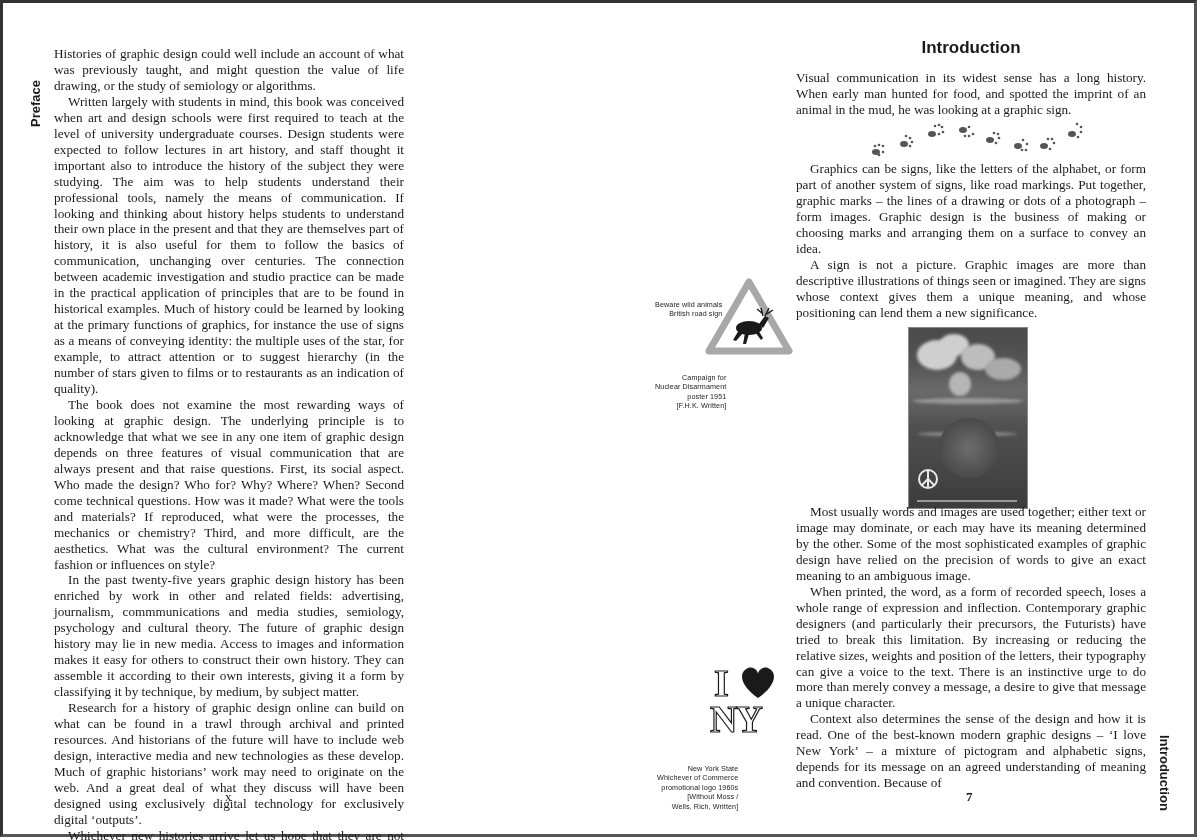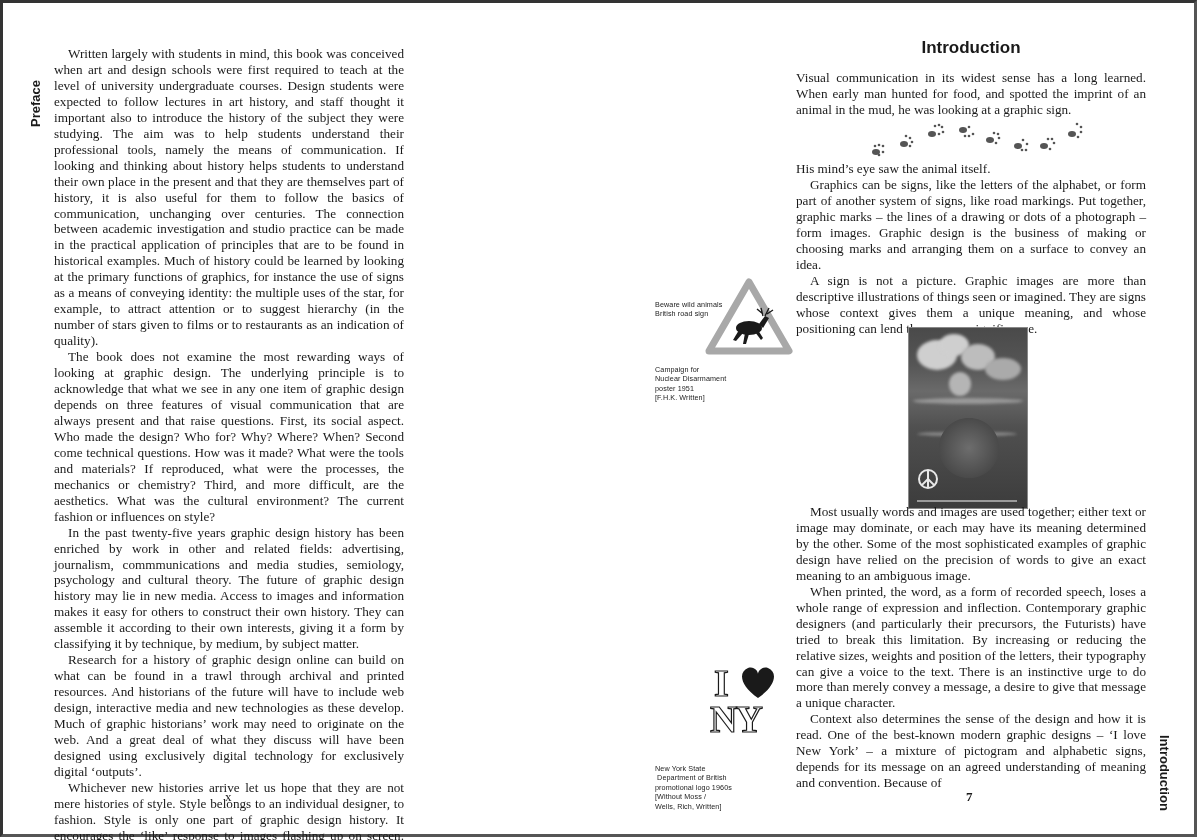--- a/index.html
+++ b/index.html
@@ -30,21 +30,21 @@
   }
   .side-tab.left { left:28px; top:80px; transform-origin:left top; transform:rotate(-90deg) translateX(-100%); }
   .side-tab.right { left:1172px; top:735px; transform-origin:left top; transform:rotate(90deg); }
   .chapter-title {
     position:absolute; left:796px; top:38px; width:350px; text-align:center;
     font-family:"Liberation Sans", "DejaVu Sans", sans-serif; font-weight:bold; font-size:17px;
   }
   .folio { position:absolute; font-size:13px; }
   .caption {
     position:absolute; font-family:"Liberation Sans", "DejaVu Sans", sans-serif;
-    font-size:7.2px; line-height:9.4px; color:#222; letter-spacing:0.1px;
+    font-size:7.2px; line-height:9.4px; color:#222; letter-spacing:0.1px;text-align:right;
   }
   .figure { position:absolute; }
   .poster {
     position:absolute; left:908px; top:327px; width:118px; height:180px;
     background:linear-gradient(180deg,#4a4a4a 0%,#555 20%,#6a6a6a 35%,#505050 55%,#3c3c3c 100%);
     border:1px solid #888; overflow:hidden;
   }
   .poster .cloud {
     position:absolute; border-radius:50%; background:#cfcfcf; filter:blur(1.5px);
   }
@@ -60,34 +60,35 @@
   }
 </style>
 </head>
 <body>
 
 <div class="frame"></div>
 
 <div>
   <div class="side-tab left">Preface</div>
   <div class="left-col body-text">
+    <p class="noindent">Histories of graphic design could well include an account of what was previously taught, and might question the value of life drawing, or the study of semiology or algorithms.</p>
     <p>Written largely with students in mind, this book was conceived when art and design schools were first required to teach at the level of univer­sity undergraduate courses. Design students were expected to follow lectures in art history, and staff thought it important also to introduce the history of the subject they were studying. The aim was to help students understand their professional tools, namely the means of communication. If looking and thinking about history helps students to understand their own place in the present and that they are themselves part of history, it is also useful for them to follow the basics of communication, unchang­ing over centuries. The connection between academic investigation and studio practice can be made in the practical application of principles that are to be found in historical examples. Much of history could be learned by looking at the primary functions of graphics, for instance the use of signs as a means of conveying identity: the multiple uses of the star, for example, to attract attention or to suggest hierarchy (in the number of stars given to films or to restaurants as an indication of quality).</p>
     <p>The book does not examine the most rewarding ways of looking at graphic design. The underlying principle is to acknowledge that what we see in any one item of graphic design depends on three features of visual communication that are always present and that raise questions. First, its social aspect. Who made the design? Who for? Why? Where? When? Second come technical questions. How was it made? What were the tools and materials? If reproduced, what were the processes, the mechan­ics or chemistry? Third, and more difficult, are the aesthetics. What was the cultural environment? The current fashion or influences on style?</p>
     <p>In the past twenty-five years graphic design history has been enriched by work in other and related fields: advertising, journalism, commmu­nications and media studies, semiology, psychology and cultural theory. The future of graphic design history may lie in new media. Access to images and information makes it easy for others to construct their own history. They can assemble it according to their own interests, giving it a form by classifying it by technique, by medium, by subject matter.</p>
     <p>Research for a history of graphic design online can build on what can be found in a trawl through archival and printed resources. And historians of the future will have to include web design, interactive media and new technologies as these develop. Much of graphic historians’ work may need to originate on the web. And a great deal of what they discuss will have been designed using exclusively digital technology for exclusively digital ‘outputs’.</p>
     <p>Whichever new histories arrive let us hope that they are not mere histories of style. Style belongs to an individual designer, to fashion. Style is only one part of graphic design history. It encourages the ‘like’ response to images flashing up on screen. Without context, with­out searching to place it in history, to view an image on the web is a moment’s entertainment; it remains without meaning. Works in the canon were designed for a purpose. They are not there to be copied, but to be studied and understood.</p>
   </div>
   <div class="folio" style="left:225px; top:789px;">x</div>
 </div>
 
 <div>
   <div class="chapter-title">Introduction</div>
 
   <div class="right-col-top body-text">
-    <p class="noindent">Visual communication in its widest sense has a long learned. When early man hunted for food, and spotted the imprint of an animal in the mud, he was looking at a graphic sign.</p>
+    <p class="noindent">Visual communication in its widest sense has a long history. When early man hunted for food, and spotted the imprint of an animal in the mud, he was looking at a graphic sign.</p>
   </div>
 
   <svg class="figure" style="left:865px; top:118px;" width="230" height="42" viewBox="0 0 230 42">
     <g fill="#555">
       <g transform="translate(8,30)">
           <ellipse cx="3" cy="4" rx="4" ry="3"></ellipse>
           <circle cx="2" cy="-2" r="1.3"></circle>
           <circle cx="6" cy="-3" r="1.3"></circle>
           <circle cx="10" cy="-2" r="1.3"></circle>
           <circle cx="10" cy="4" r="1.3"></circle>
@@ -140,42 +141,41 @@
           <ellipse cx="3" cy="4" rx="4" ry="3"></ellipse>
           <circle cx="8" cy="-6" r="1.3"></circle>
           <circle cx="12" cy="-3" r="1.3"></circle>
           <circle cx="12" cy="2" r="1.3"></circle>
           <circle cx="9" cy="7" r="1.3"></circle>
         </g>
     </g>
   </svg>
 
   <div class="right-col-mid body-text">
-    <p class="noindent">His mind’s eye saw the animal itself.</p>
     <p>Graphics can be signs, like the letters of the alphabet, or form part of another system of signs, like road markings. Put together, graphic marks – the lines of a drawing or dots of a photograph – form images. Graphic design is the business of making or choosing marks and arranging them on a surface to convey an idea.</p>
     <p>A sign is not a picture. Graphic images are more than descriptive illustrations of things seen or imagined. They are signs whose context gives them a unique meaning, and whose positioning can lend them a new significance.</p>
   </div>
 
   <svg class="figure" style="left:705px; top:278px;" width="88" height="78" viewBox="0 0 88 78">
     <path d="M44 4 L84 73 L4 73 Z" fill="#fff" stroke="#a8a8a8" stroke-width="7" stroke-linejoin="round"></path>
     <g fill="#1a1a1a">
       <ellipse cx="44" cy="50" rx="13" ry="7"></ellipse>
       <path d="M54 46 L60 38 L64 40 L58 50 Z"></path>
       <path d="M58 38 L56 30 M60 38 L64 30 M58 36 L52 31 M62 36 L68 32" stroke="#1a1a1a" stroke-width="1.4"></path>
       <path d="M34 52 L28 62 L31 63 L38 55 Z"></path>
       <path d="M40 55 L38 66 L41 66 L44 56 Z"></path>
       <path d="M50 54 L56 62 L58 60 L53 52 Z"></path>
     </g>
   </svg>
   <div class="caption" style="left:655px; top:300px;">
     <div>Beware wild animals</div>
     <div>British road sign</div>
   </div>
 
-  <div class="caption" style="left:655px; top:365px;">
+  <div class="caption" style="left:655px; top:373px;">
     <div>Campaign for</div>
     <div>Nuclear Disarmament</div>
     <div>poster 1951</div>
     <div>[F.H.K. Written]</div>
   </div>
 
   <div class="poster">
     <div class="cloud" style="left:8px; top:12px; width:40px; height:30px;"></div>
     <div class="cloud" style="left:30px; top:6px; width:30px; height:22px;"></div>
     <div class="cloud" style="left:52px; top:16px; width:34px; height:26px; background:#bdbdbd;"></div>
@@ -199,21 +199,21 @@
 
   <svg class="figure" style="left:710px; top:662px;" width="72" height="72" viewBox="0 0 72 72">
     <g font-family="Liberation Serif, DejaVu Serif, serif" font-weight="bold" fill="#fff" stroke="#1a1a1a" stroke-width="1.2">
       <text x="4" y="34" font-size="38">I</text>
       <text x="0" y="70" font-size="38" letter-spacing="-2">NY</text>
     </g>
     <path d="M48 36 C 30 24, 28 10, 38 6 C 44 4, 48 9, 48 12 C 48 9, 52 4, 58 6 C 68 10, 66 24, 48 36 Z" fill="#1a1a1a"></path>
   </svg>
   <div class="caption" style="left:655px; top:764px;">
     <div>New York State</div>
-    <div style="white-space:pre"> Department of British</div>
+    <div style="white-space:pre"> Whichever of Commerce</div>
     <div>promotional logo 1960s</div>
     <div>[Without Moss /</div>
     <div>Wells, Rich, Written]</div>
   </div>
 
   <div class="side-tab right">Introduction</div>
   <div class="folio" style="left:966px; top:789px; font-weight:bold;">7</div>
 </div>
 
 </body></html>

